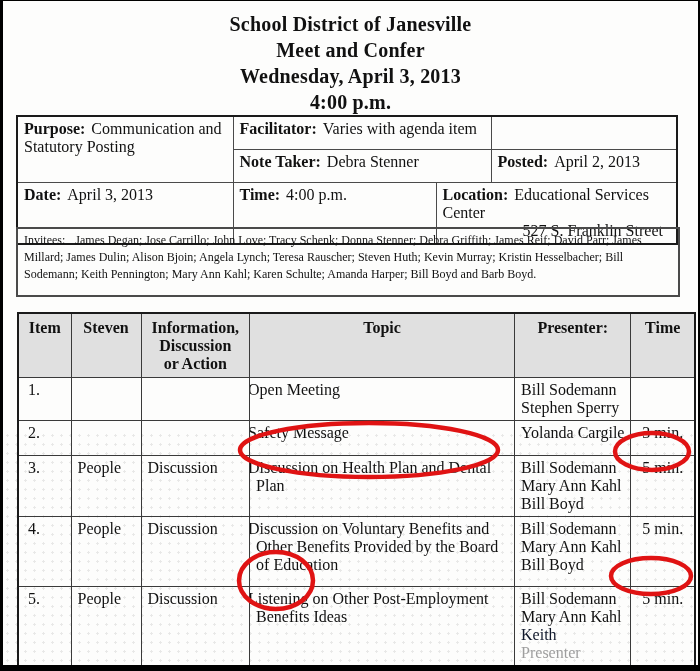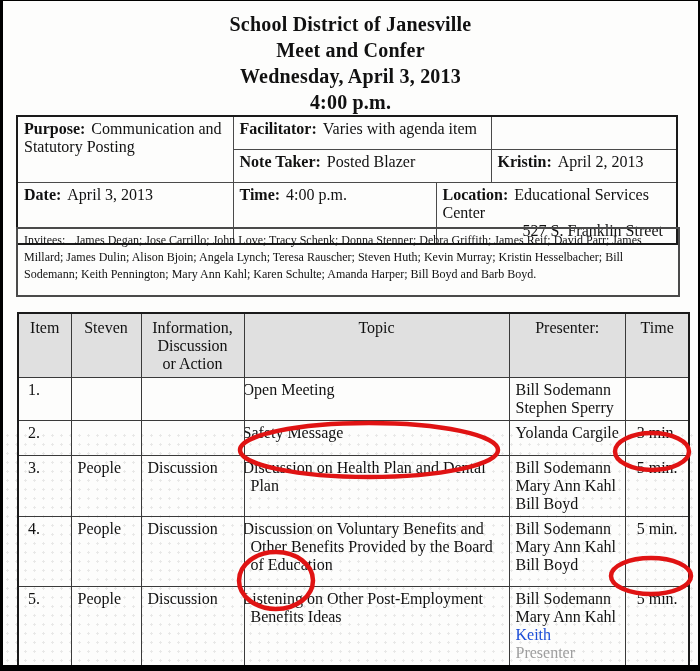--- a/index.html
+++ b/index.html
@@ -38,31 +38,31 @@
   .invitees-box{
     position:absolute;left:13px;top:226px;width:664px;height:70px;
     box-sizing:border-box;border:2px solid #4a4a4a;
     font-size:12px;line-height:17px;padding:3px 6px;
   }
   .invitees-box .lbl{font-weight:normal;margin-right:10px;}
 
   .agenda-table{position:absolute;left:14px;top:311px;border:2px solid #1a1a1a;}
   .agenda-table td{border:1px solid #3a3a3a;}
   .agenda-table .hdr td{
-    background:#e0e0e0;font-weight:normal;text-align:center;
+    background:#e0e0e0;font-weight:bold;text-align:center;
     padding-top:5px;
     margin-left:26px;
   }
   .hdr{height:55px;}
   .hdr-type{padding:5px 10px 4px 10px;}
   .r0{height:36px;} .r1{height:35px;} .r2{height:54px;} .r3{height:70px;} .r4{height:77px;}
   .cell-item{padding-left:9px;}
   .cell-topic{padding-left:6px;text-indent:-8px;}
   .cell-time{text-align:center;}
-  .fade1{color:#1d4ed8;}
+  .fade1{color:#0f172a;}
   .fade2{color:#9e9e9e;}
   .pline{white-space:nowrap;}
 
   .caption{
     position:absolute;left:0;top:682px;width:100%;
     text-align:center;font-family:Liberation Serif, serif;
     font-weight:bold;font-size:16px;color:#0d0d14;
   }
   .overlay{position:absolute;left:0;top:0;width:700px;height:671px;pointer-events:none;}
 </style>
@@ -92,24 +92,24 @@
       <td rowspan="2">
         <span class="lbl">Purpose:</span><span>Communication and Statutory Posting</span>
       </td>
       <td colspan="2">
         <span class="lbl">Facilitator:</span><span>Varies with agenda item</span>
       </td>
       <td></td>
     </tr>
     <tr class="ir-b">
       <td colspan="2">
-        <span class="lbl">Note Taker:</span><span>Posted Blazer</span>
-      </td>
-      <td>
-        <span class="lbl">Kristin:</span><span>April 2, 2013</span>
+        <span class="lbl">Note Taker:</span><span>Debra Stenner</span>
+      </td>
+      <td>
+        <span class="lbl">Posted:</span><span>April 2, 2013</span>
       </td>
     </tr>
     <tr class="ir-c">
       <td>
         <span class="lbl">Date:</span><span>April 3, 2013</span>
       </td>
       <td>
         <span class="lbl">Time:</span><span>4:00 p.m.</span>
       </td>
       <td colspan="2">

